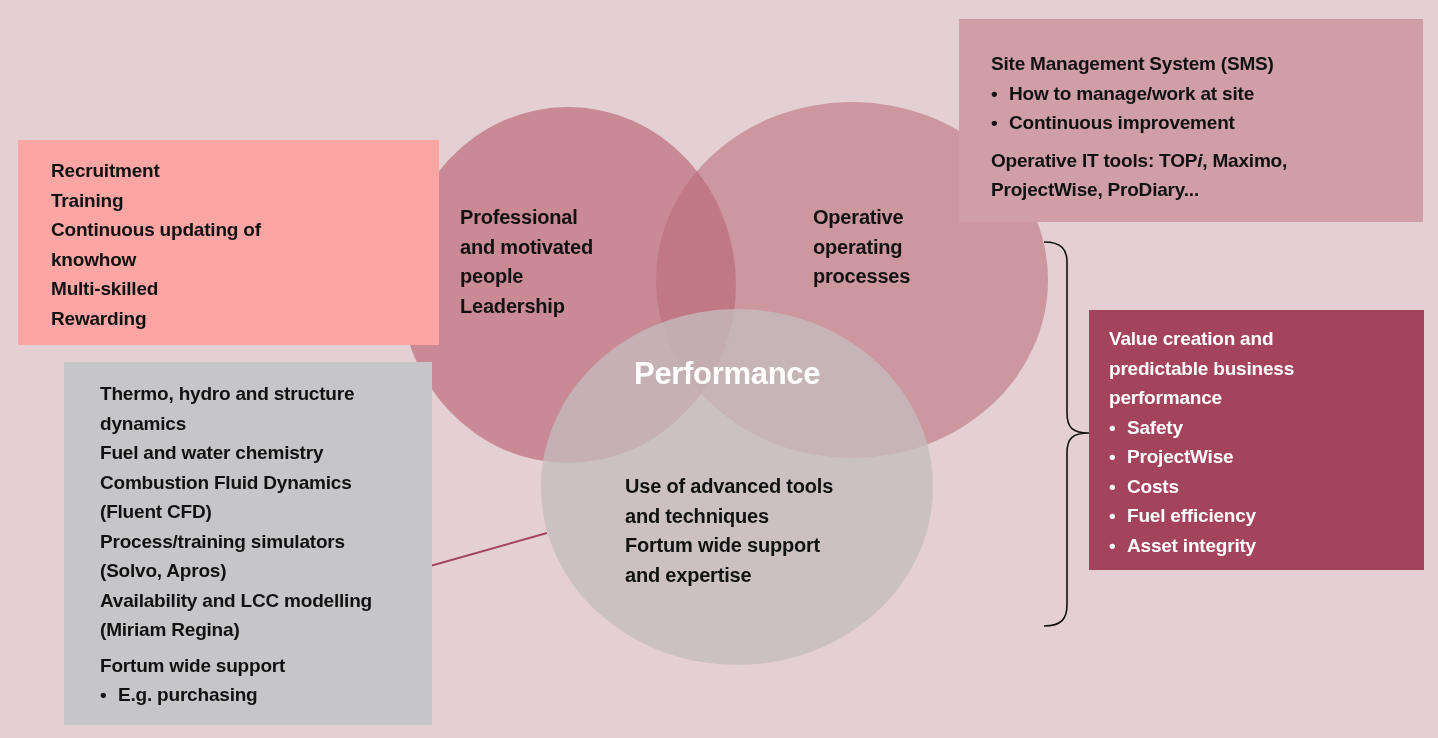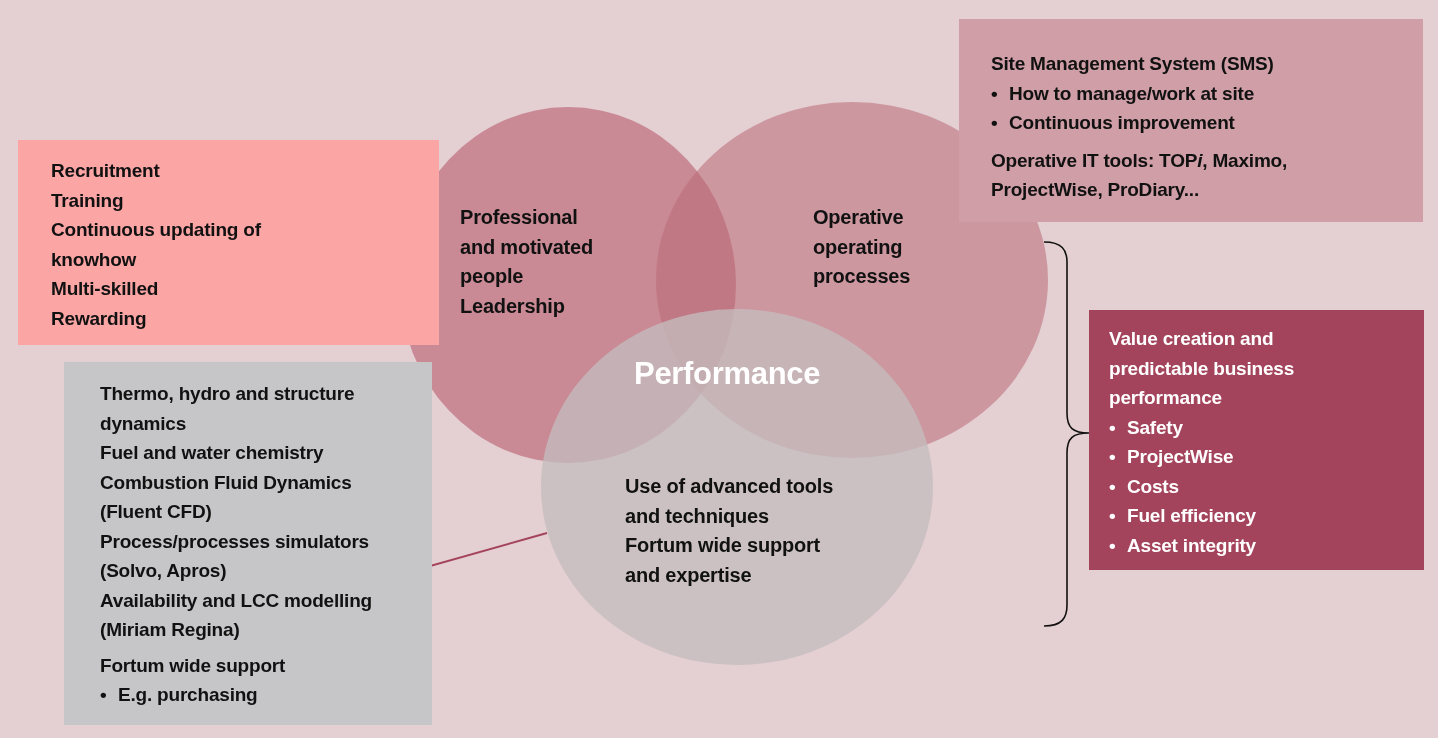--- a/index.html
+++ b/index.html
@@ -41,21 +41,21 @@
   <div class="line">Multi-skilled</div>
   <div class="line">Rewarding</div>
 </div>
 
 <div class="box" id="box-tools">
   <div class="line">Thermo, hydro and structure</div>
   <div class="line">dynamics</div>
   <div class="line">Fuel and water chemistry</div>
   <div class="line">Combustion Fluid Dynamics</div>
   <div class="line">(Fluent CFD)</div>
-  <div class="line">Process/processes simulators</div>
+  <div class="line">Process/training simulators</div>
   <div class="line">(Solvo, Apros)</div>
   <div class="line">Availability and LCC modelling</div>
   <div class="line">(Miriam Regina)</div>
   <div class="line gap">Fortum wide support</div>
   <div class="line"><span class="bullet-dot">•</span><span>E.g. purchasing</span></div>
 </div>
 
 <div class="box" id="box-sms">
   <div class="line">Site Management System (SMS)</div>
   <div class="line"><span class="bullet-dot">•</span><span>How to manage/work at site</span></div>

